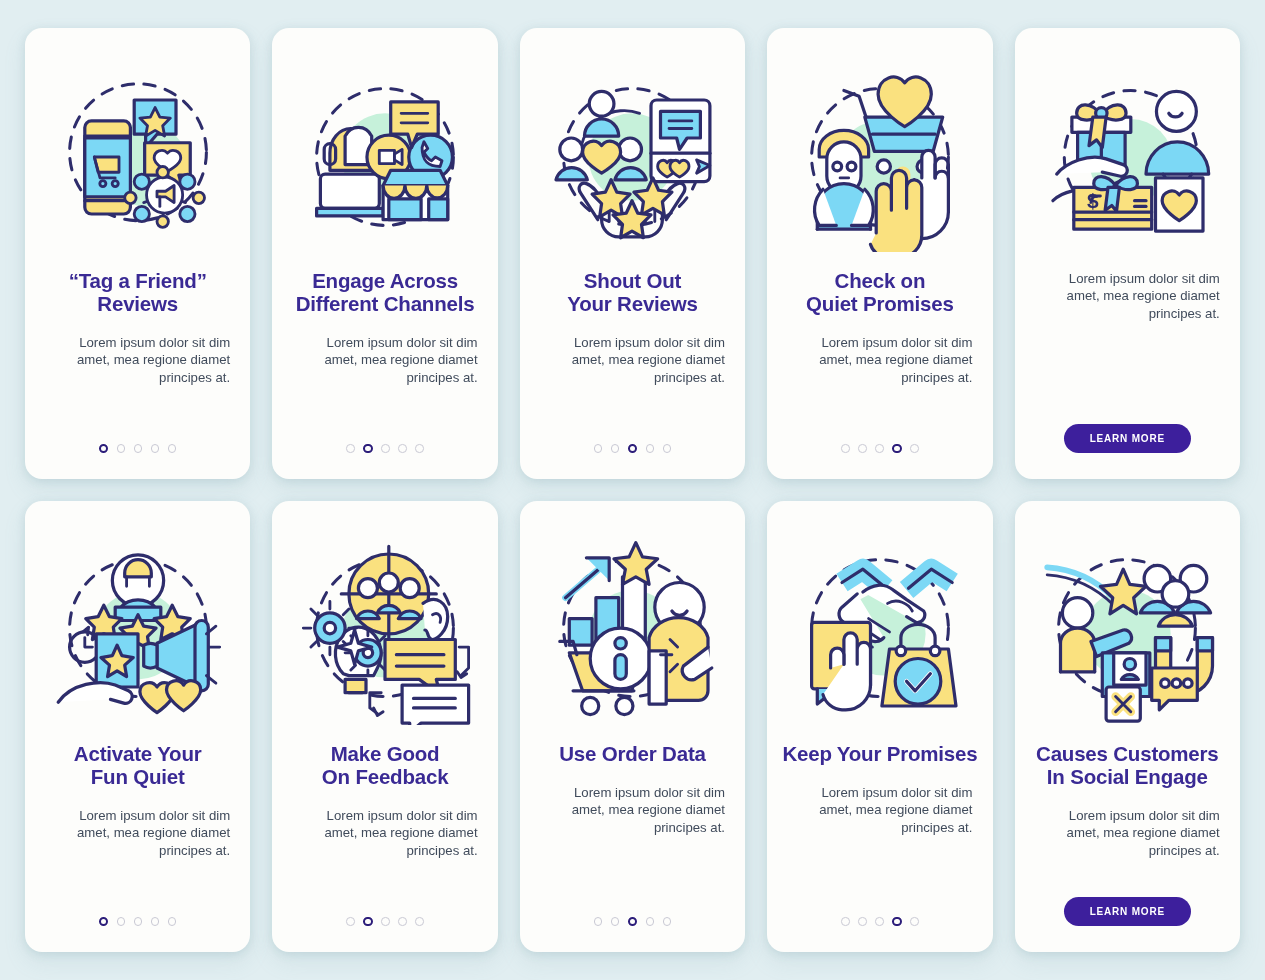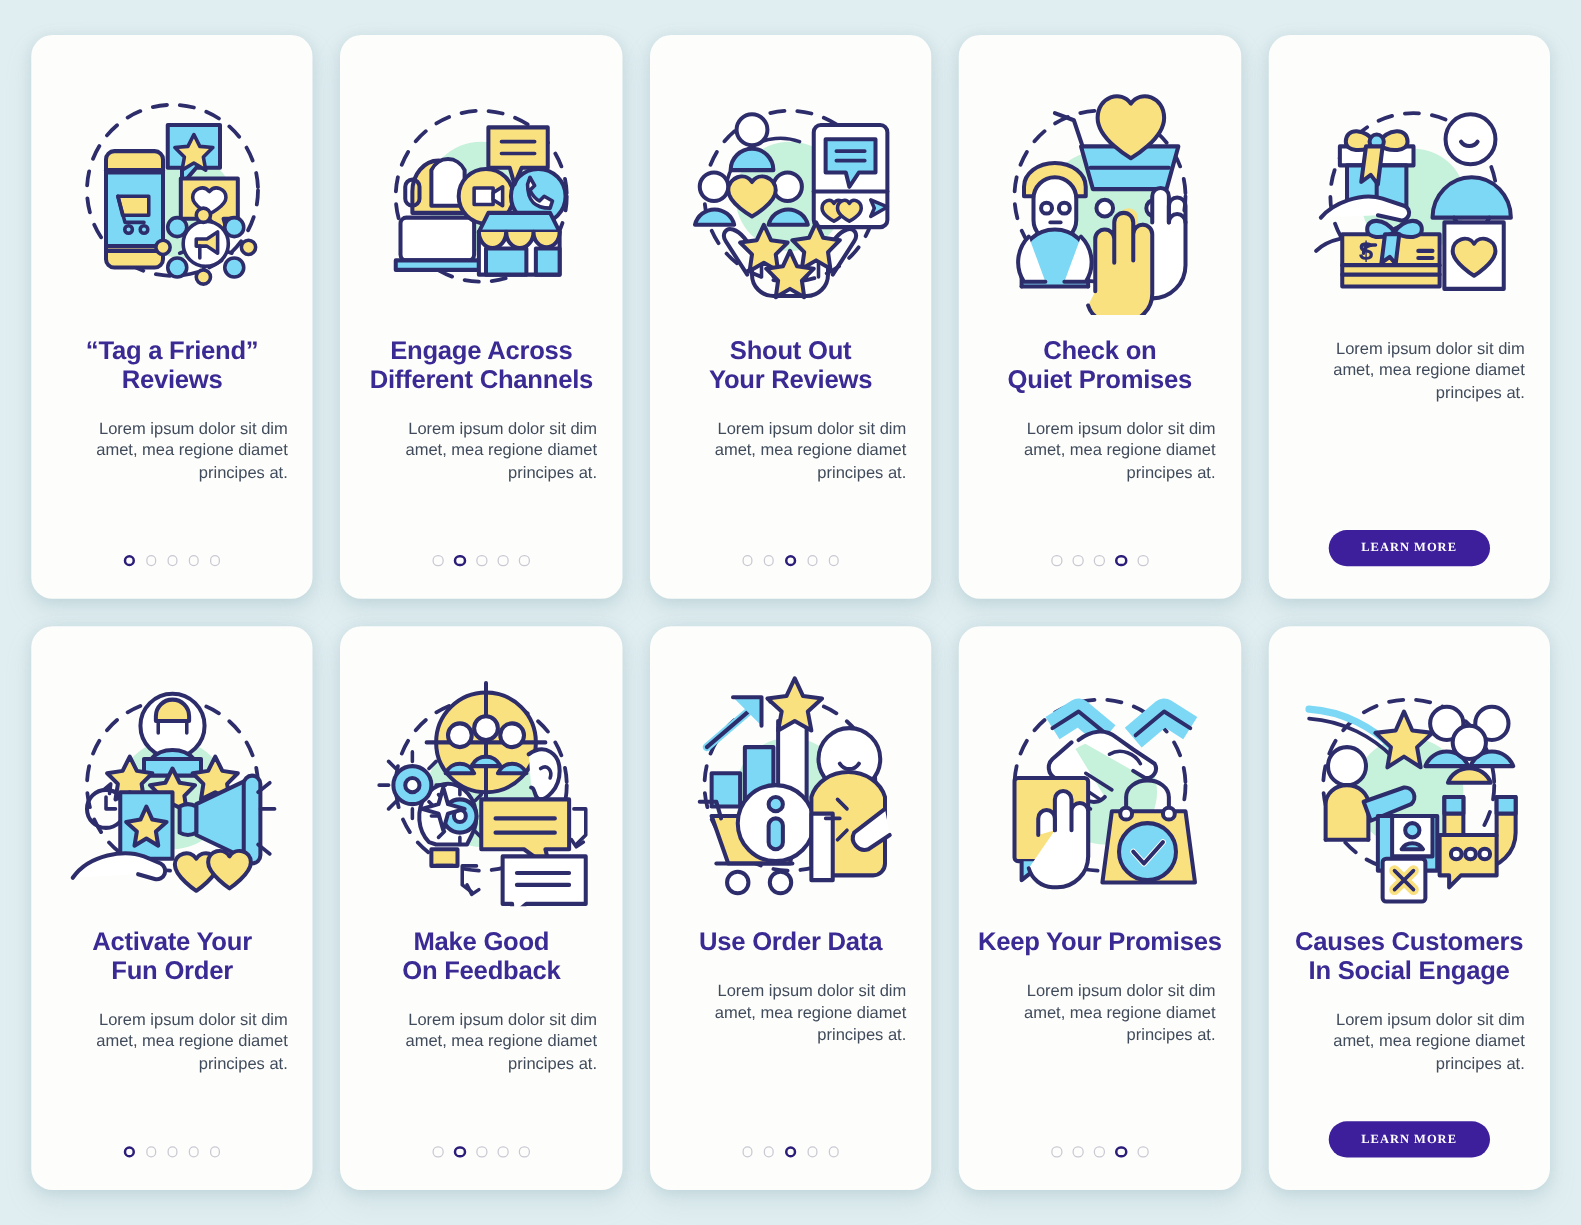--- a/index.html
+++ b/index.html
@@ -86,21 +86,21 @@
     border-color: #2c1d7a;
     border-width: 2.3px;
     width: 9.5px; height: 9.5px;
   }
 
   .learn-btn {
     background: #3d1f9c;
     color: #ffffff;
     border: none;
     border-radius: 40px;
-    font-family: Liberation Serif, serif;
+    font-family: Liberation Sans, sans-serif;
     font-size: 10px;
     font-weight: bold;
     letter-spacing: 0.8px;
     padding: 9px 26px;
     cursor: pointer;
     min-width: 117px;
   }
 
   
   .ln { fill: none; stroke: #2e2d6b; stroke-width: 3.4; stroke-linecap: round; stroke-linejoin: round; }
@@ -443,21 +443,21 @@
   <path d="M106 116 a14 14 0 0 1 14 0 v22 a14 14 0 0 1 -14 0z" class="ln"></path>
   <path d="M174 118 h12 M172 104 l10 -8 M172 148 l10 8" class="lnthin"></path>
   <path d="M120 160 c-5-8-18-5-18 5 0 10 18 22 18 22 s18-12 18-22 c0-10-13-13-18-5z" class="yel"></path>
   <path d="M120 160 c-5-8-18-5-18 5 0 10 18 22 18 22 s18-12 18-22 c0-10-13-13-18-5z" class="ln"></path>
   <path d="M148 158 c-5-8-18-5-18 5 0 10 18 22 18 22 s18-12 18-22 c0-10-13-13-18-5z" class="yel"></path>
   <path d="M148 158 c-5-8-18-5-18 5 0 10 18 22 18 22 s18-12 18-22 c0-10-13-13-18-5z" class="ln"></path>
 </svg>
       </div>
       <div class="title">
         <div>Activate Your</div>
-        <div>Fun Order</div>
+        <div>Fun Quiet</div>
       </div>
       <div class="desc">Lorem ipsum dolor sit dim amet, mea regione diamet principes at.</div>
       <div class="footer">
         <div class="dots">
           <span class="dot active"></span>
           <span class="dot"></span>
           <span class="dot"></span>
           <span class="dot"></span>
           <span class="dot"></span>
         </div>

